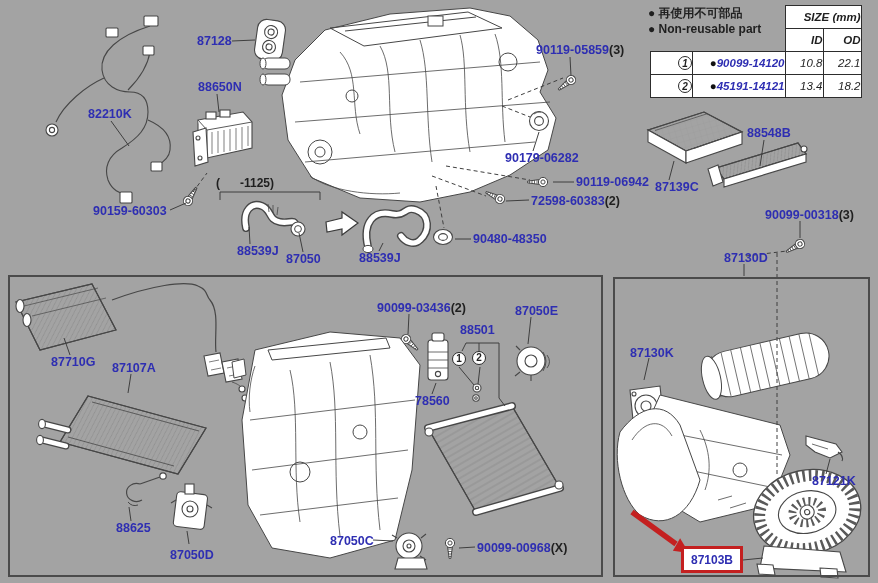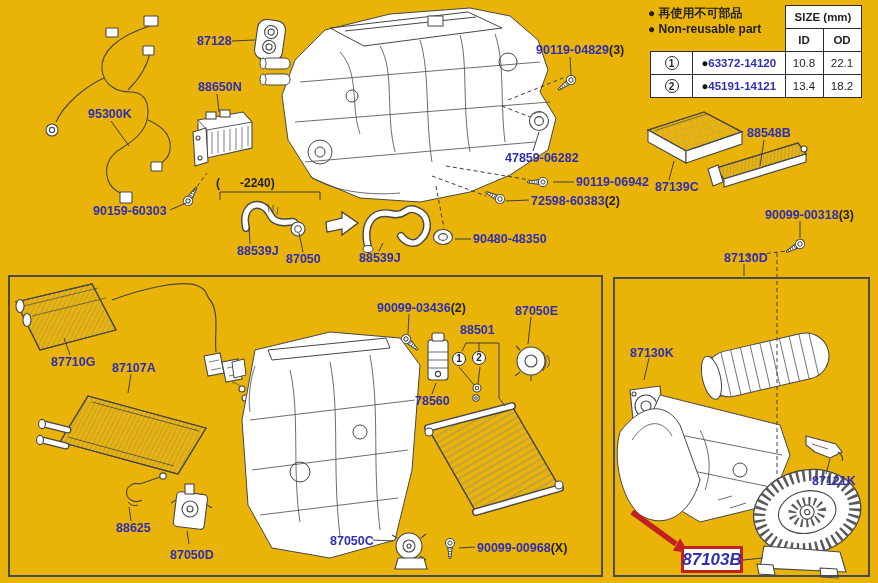--- a/index.html
+++ b/index.html
@@ -1,32 +1,32 @@
 <!DOCTYPE html>
 <html><head>
 <meta charset="utf-8">
 <style>
   :root{ --blue:#2e2eb2; --ink:#1f1f1f; --line:#474747; --red:#c42020; }
   html,body{margin:0;padding:0;background:#fff;}
-  #stage{position:relative;width:878px;height:583px;background:#eab308;overflow:hidden;
+  #stage{position:relative;width:878px;height:583px;background:#a3a3a3;overflow:hidden;
          font-family:"Liberation Sans","DejaVu Sans",sans-serif;}
   svg#art{position:absolute;left:0;top:0;}
   .co{position:absolute;font-weight:bold;font-size:12.5px;line-height:1;color:var(--blue);white-space:nowrap;}
   .co .sfx{color:var(--ink);}
   .note{position:absolute;font-size:12px;font-weight:bold;color:var(--ink);white-space:pre;line-height:1;}
   .secbox{position:absolute;border:2px solid #4b4b4b;box-sizing:border-box;background:transparent;}
   .redbox{position:absolute;left:681px;top:546px;width:62px;height:27px;border:3px solid var(--red);
           box-sizing:border-box;display:flex;align-items:center;justify-content:center;background:#fff;}
-  .redbox span{font-weight:bold;font-size:17px;color:var(--blue);font-style:italic;}
+  .redbox span{font-weight:bold;font-size:12px;color:var(--blue);}
   .circref{position:absolute;width:14px;height:14px;border:1.5px solid #2a2a2a;border-radius:50%;
            display:flex;align-items:center;justify-content:center;font-size:10px;font-weight:bold;
            color:var(--ink);background:#fff;box-sizing:border-box;line-height:1;}
   .legend{position:absolute;left:648px;top:6px;font-size:12px;font-weight:bold;color:var(--ink);line-height:1.3;}
   table.size{position:absolute;left:650px;top:5px;border-collapse:collapse;font-size:11.5px;color:var(--ink);
-             text-align:center;table-layout:fixed;}
+             text-align:right;table-layout:fixed;font-style:italic;}
   table.size td{border:1.3px solid #2d2d2d;padding:0;height:22px;background:#fff;}
   table.size td.blank{border:none;background:transparent;}
   table.size .c-ref{width:42px;} table.size .c-part{width:92px;} table.size .c-id{width:37px;} table.size .c-od{width:37px;}
   table.size .tcirc{display:inline-flex;width:14px;height:14px;border:1.4px solid #2a2a2a;border-radius:50%;
            align-items:center;justify-content:center;font-size:10px;font-weight:bold;box-sizing:border-box;}
   table.size .pnum{color:var(--blue);font-weight:bold;}
   table.size .pdot{color:#111;font-weight:bold;}
   table.size .hdr{font-weight:bold;}
 </style>
 </head>
@@ -366,43 +366,43 @@
       <td colspan="2" class="hdr">SIZE (mm)</td>
     </tr>
     <tr>
       <td class="blank"></td>
       <td class="blank"></td>
       <td class="hdr c-id">ID</td>
       <td class="hdr c-od">OD</td>
     </tr>
     <tr>
       <td><span class="tcirc">1</span></td>
-      <td><span class="pdot">●</span><span class="pnum">63372-14120</span></td>
+      <td><span class="pdot">●</span><span class="pnum">90099-14120</span></td>
       <td>10.8</td>
       <td>22.1</td>
     </tr>
     <tr>
       <td><span class="tcirc">2</span></td>
       <td><span class="pdot">●</span><span class="pnum">45191-14121</span></td>
       <td>13.4</td>
       <td>18.2</td>
     </tr>
   </tbody>
     </table>
 
-  <div class="note" style="left:216px;top:177px">(      -2240)</div>
+  <div class="note" style="left:216px;top:177px">(      -1125)</div>
   <div class="circref" style="left:452px;top:352px">1</div>
   <div class="circref" style="left:472px;top:351px">2</div>
 
   <div class="co" style="left:197px;top:35px"><span class="num">87128</span><span class="sfx"></span></div>
   <div class="co" style="left:198px;top:81px"><span class="num">88650N</span><span class="sfx"></span></div>
-  <div class="co" style="left:88px;top:108px"><span class="num">95300K</span><span class="sfx"></span></div>
+  <div class="co" style="left:88px;top:108px"><span class="num">82210K</span><span class="sfx"></span></div>
   <div class="co" style="left:93px;top:205px"><span class="num">90159-60303</span><span class="sfx"></span></div>
-  <div class="co" style="left:536px;top:44px"><span class="num">90119-04829</span><span class="sfx">(3)</span></div>
-  <div class="co" style="left:505px;top:152px"><span class="num">47859-06282</span><span class="sfx"></span></div>
+  <div class="co" style="left:536px;top:44px"><span class="num">90119-05859</span><span class="sfx">(3)</span></div>
+  <div class="co" style="left:505px;top:152px"><span class="num">90179-06282</span><span class="sfx"></span></div>
   <div class="co" style="left:576px;top:176px"><span class="num">90119-06942</span><span class="sfx"></span></div>
   <div class="co" style="left:531px;top:195px"><span class="num">72598-60383</span><span class="sfx">(2)</span></div>
   <div class="co" style="left:473px;top:233px"><span class="num">90480-48350</span><span class="sfx"></span></div>
   <div class="co" style="left:237px;top:245px"><span class="num">88539J</span><span class="sfx"></span></div>
   <div class="co" style="left:286px;top:253px"><span class="num">87050</span><span class="sfx"></span></div>
   <div class="co" style="left:359px;top:252px"><span class="num">88539J</span><span class="sfx"></span></div>
   <div class="co" style="left:655px;top:181px"><span class="num">87139C</span><span class="sfx"></span></div>
   <div class="co" style="left:747px;top:127px"><span class="num">88548B</span><span class="sfx"></span></div>
   <div class="co" style="left:765px;top:209px"><span class="num">90099-00318</span><span class="sfx">(3)</span></div>
   <div class="co" style="left:724px;top:252px"><span class="num">87130D</span><span class="sfx"></span></div>

